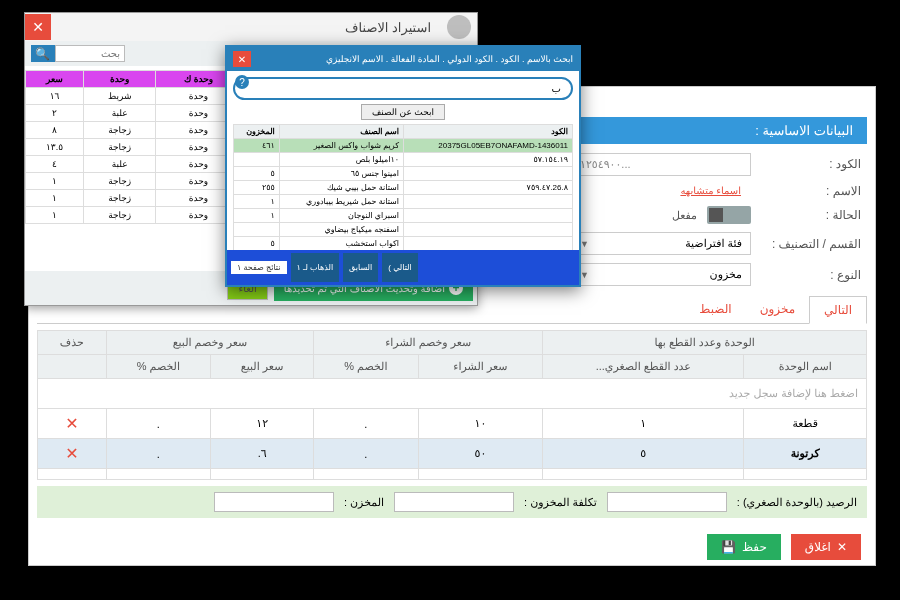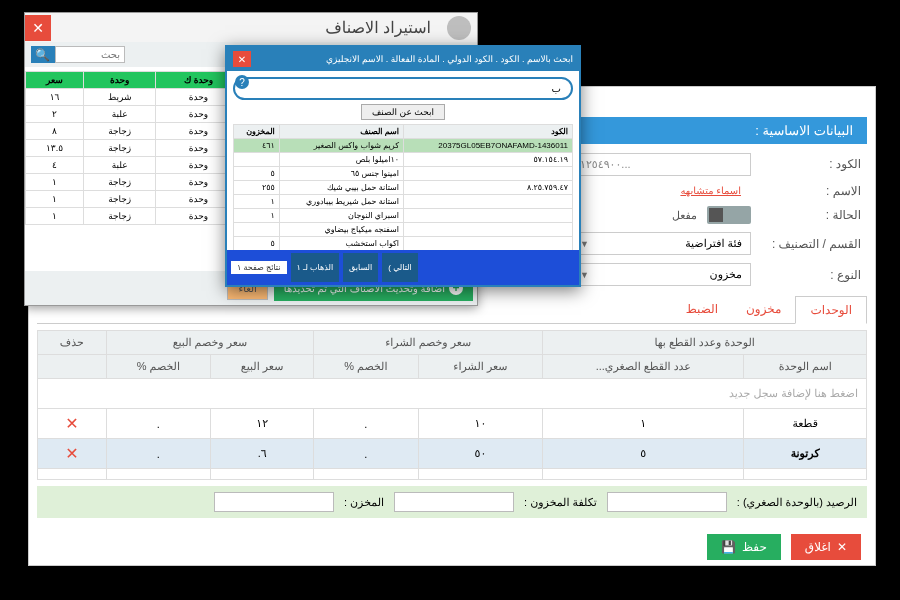--- a/index.html
+++ b/index.html
@@ -41,37 +41,37 @@
 
 .footer-btns { display: flex; gap: 10px; padding: 10px 14px; justify-content: flex-start; }
 .btn { padding: 6px 14px; color: #fff; font-size: 12px; cursor: pointer; display: flex; align-items: center; gap: 6px; border: none; }
 .btn-red { background: #e74c3c; }
 .btn-green { background: #27ae60; }
 
 
 .import-window { position: absolute; top: 12px; left: 24px; width: 454px; height: 294px; background: #fff; border: 1px solid #999; box-shadow: 0 2px 10px rgba(0,0,0,0.4); }
 .import-title { display:flex; align-items:center; background:#f4f4f4; }
 .import-close { width: 26px; height: 26px; background: #e74c3c; color: #fff; display: flex; align-items: center; justify-content: center; cursor: pointer; font-size: 14px; margin-right:auto; }
-.import-title-text { flex:1; text-align:right; padding:5px 10px; font-size:16px; color:#444; }
+.import-title-text { flex:1; text-align:right; padding:5px 10px; font-size:13px; color:#444; }
 .import-logo { width:24px; height:24px; background:#888; border-radius:50%; margin:2px 6px; opacity:.5; }
 
 .import-toolbar { background: #ecf0f1; padding: 4px 6px; display: flex; align-items: center; gap: 6px; font-size: 10px; }
 .import-toolbar .tool-link { color: #555; padding: 2px 6px; }
 .search-mini { margin-right: auto; display: flex; }
 .search-mini input { width: 70px; border: 1px solid #bbb; padding: 2px 4px; font-size: 10px; }
 .search-mini .sbtn { background: #2980b9; color: #fff; width: 24px; display: flex; align-items: center; justify-content: center; font-size: 12px; }
 .records-found { font-size: 9px; color: #666; padding: 0 6px; }
 
 .import-grid { width: 100%; border-collapse: collapse; font-size: 9px; margin-top: 4px; }
 .import-grid th, .import-grid td { border: 1px solid #ddd; padding: 3px 4px; text-align: center; white-space: nowrap; }
-.import-grid th { background: #22c55e; }
+.import-grid th { background: #d946ef; }
 
 .import-footer { position: absolute; bottom: 0; left: 0; right: 0; background: #ecf0f1; padding: 4px; display: flex; gap: 6px; align-items: center; }
 .btn-green-add { background: #27ae60; color: #fff; font-size: 10px; padding: 6px 10px; display:flex; align-items:center; gap:4px; cursor:pointer; }
-.btn-cancel-sm { background: #fdba74; border: 1px solid #bbb; color: #555; font-size: 10px; padding: 5px 10px; cursor:pointer; }
+.btn-cancel-sm { background: #84cc16; border: 1px solid #bbb; color: #555; font-size: 10px; padding: 5px 10px; cursor:pointer; }
 .plus-circle { width:14px; height:14px; border-radius:50%; background:#fff; color:#27ae60; display:flex; align-items:center; justify-content:center; font-weight:bold; font-size:12px; }
 
 
 .search-dialog { position: absolute; top: 45px; left: 225px; width: 356px; height: 242px; background: #fff; border: 2px solid #2980b9; box-shadow: 0 4px 16px rgba(0,0,0,0.5); }
 .search-title { background: #2980b9; color: #fff; font-size: 9px; padding: 4px 6px; display: flex; align-items: center; }
 .search-close { background: #e74c3c; width: 18px; height: 16px; display: flex; align-items: center; justify-content: center; font-size: 10px; cursor: pointer; margin-right:auto; }
 .search-body { padding: 6px; }
 .search-input-big { width: 100%; border: 2px solid #2980b9; border-radius: 14px; padding: 4px 10px; font-size: 10px; margin-bottom: 4px; direction:rtl; }
 .search-btn-sm { display:block; margin:0 auto 4px; border:1px solid #aaa; background:#eee; font-size:9px; padding:2px 10px; cursor:pointer; }
 .help-circle { position:absolute; left:8px; top:28px; width:14px; height:14px; border-radius:50%; background:#2980b9; color:#fff; font-size:10px; display:flex; align-items:center; justify-content:center; }
@@ -118,21 +118,21 @@
     <div class="form-row">
       <span class="form-label">النوع :</span>
       <span class="input-box dropdown">
         <span>مخزون</span>
         <span class="chev">▼</span>
       </span>
     </div>
   </div>
 
   <div class="tabs-row">
-    <div class="tab active">الوحدات</div>
+    <div class="tab active">التالي</div>
     <div class="tab">مخزون</div>
     <div class="tab">الضبط</div>
   </div>
 
   <div class="grid-wrap">
     <table class="grid">
       <tbody>
           <tr>
         <th colspan="2">الوحدة وعدد القطع بها</th>
         <th colspan="2">سعر وخصم الشراء</th>
@@ -332,21 +332,21 @@
             <td>٥٧.١٥٤.١٩</td>
             <td>١٠اميلوا بلص</td>
             <td></td>
           </tr>
           <tr>
             <td></td>
             <td>امينوا جنس ٦٥</td>
             <td>٥</td>
           </tr>
           <tr>
-            <td>٨.٢٥.٧٥٩.٤٧</td>
+            <td>٨.26.٧٥٩.٤٧</td>
             <td>استانة حمل بيبي شيك</td>
             <td>٢٥٥</td>
           </tr>
           <tr>
             <td></td>
             <td>استانة حمل شيريط بيبادوري</td>
             <td>١</td>
           </tr>
           <tr>
             <td></td>

